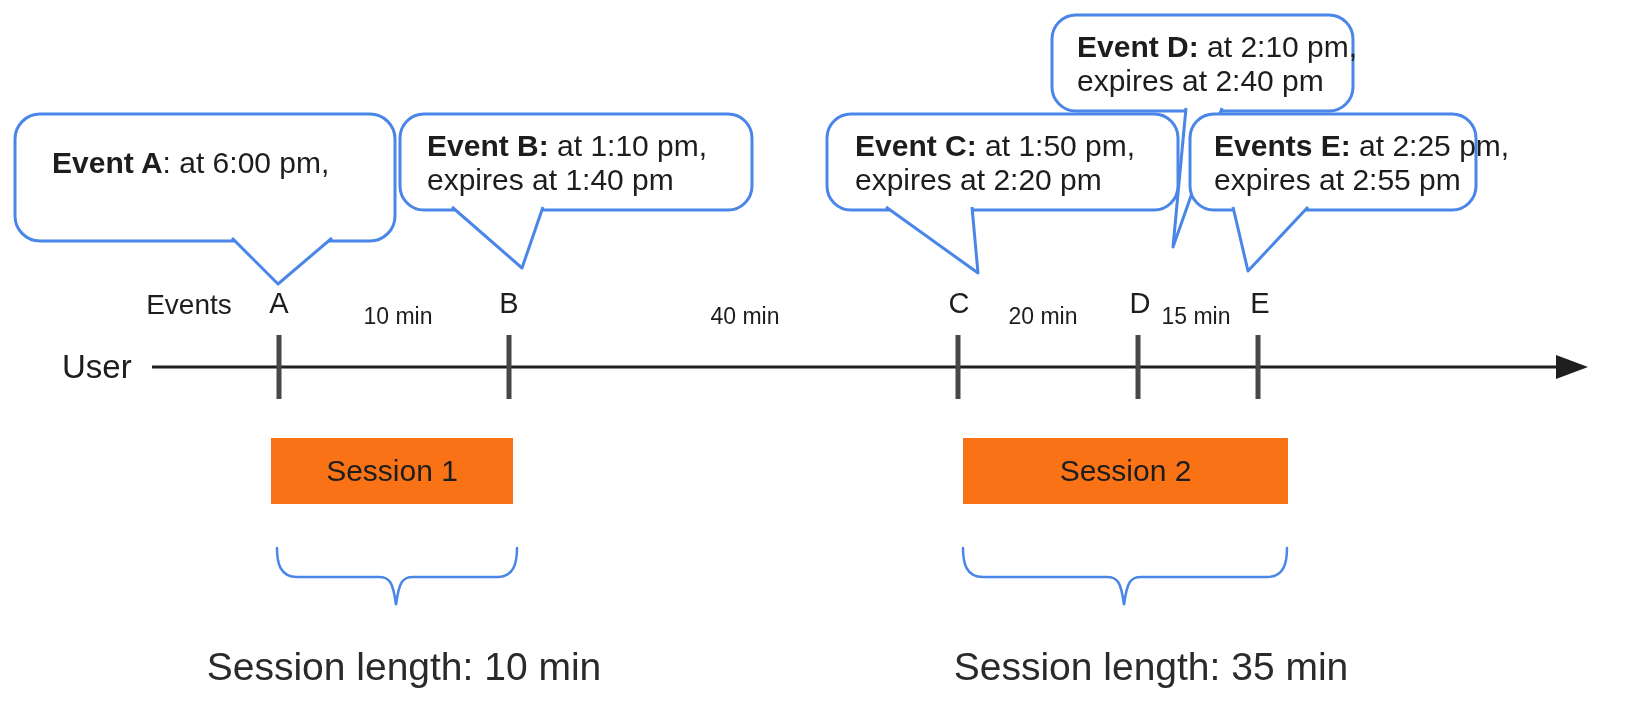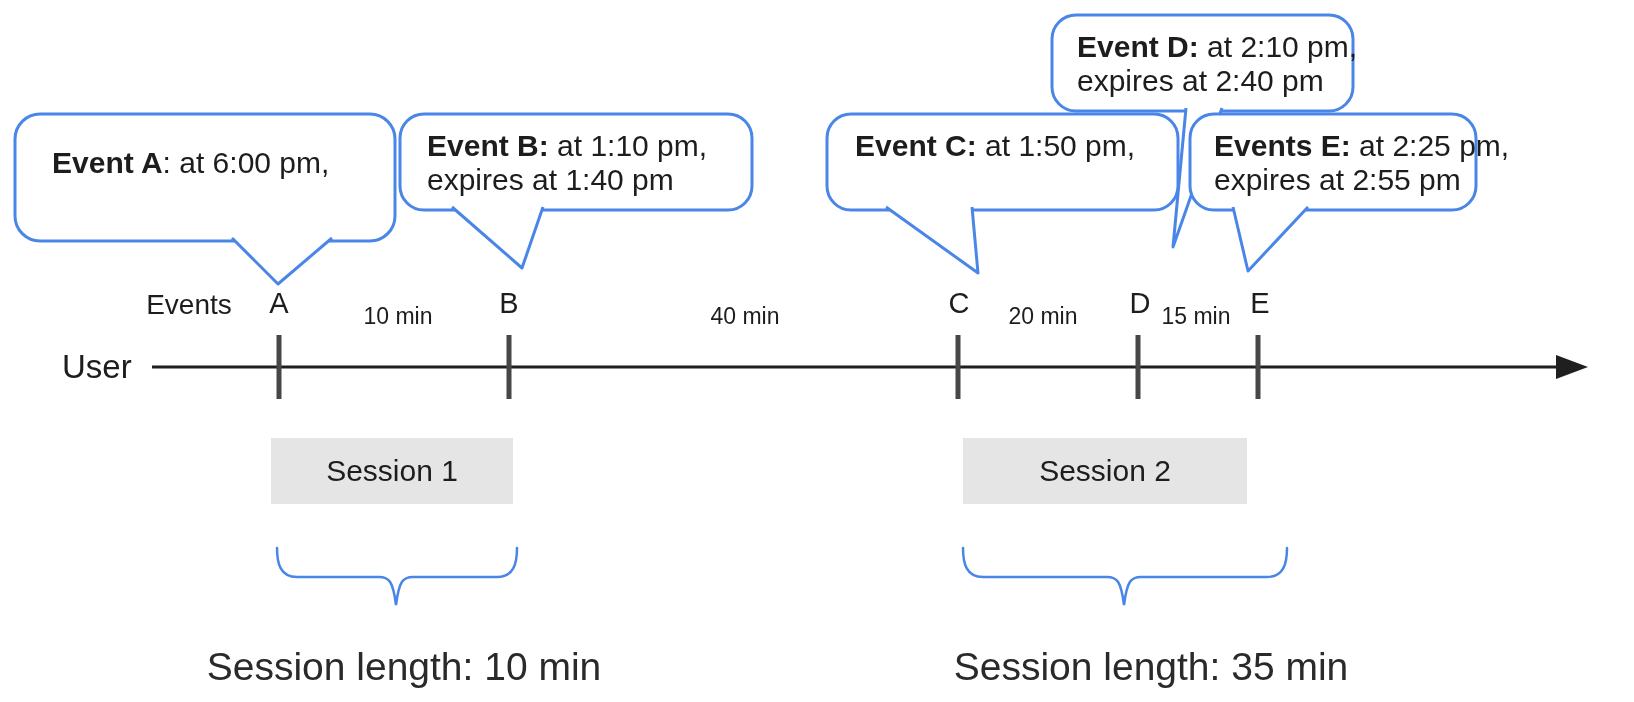--- a/index.html
+++ b/index.html
@@ -9,21 +9,21 @@
   }
   .canvas svg{position:absolute;left:0;top:0;}
   .abs{position:absolute;white-space:nowrap;}
   .bubble-text{position:absolute;font-size:30px;line-height:34px;}
   .bubble-text .b{font-weight:bold;}
   .mark{position:absolute;top:287px;transform:translateX(-50%);font-size:29px;}
   .interval{position:absolute;top:303px;transform:translateX(-50%);font-size:23px;}
   .events-label{position:absolute;top:289px;transform:translateX(-50%);font-size:28px;}
   .user-label{position:absolute;left:62px;top:348px;font-size:33px;}
   .session-box{
-    position:absolute;top:438px;height:66px;background:#e5e5e5;
+    position:absolute;top:438px;height:66px;background:#f97316;
     display:flex;align-items:center;justify-content:center;font-size:30px;
   }
   .length-label{position:absolute;top:645px;transform:translateX(-50%);font-size:39px;color:#2a2a2a;}
 </style>
 </head>
 <body>
 
 <div class="canvas">
 
   <svg width="1634" height="702" viewBox="0 0 1634 702">
@@ -59,20 +59,21 @@
 
   <div class="bubble-text" style="left:52px;top:146px">
     <div><span class="b">Event A</span><span>: at 6:00 pm,</span></div>
   </div>
   <div class="bubble-text" style="left:427px;top:129px">
     <div><span class="b">Event B:</span><span> at 1:10 pm,</span></div>
     <div>expires at 1:40 pm</div>
   </div>
   <div class="bubble-text" style="left:855px;top:129px">
     <div><span class="b">Event C:</span><span> at 1:50 pm,</span></div>
+    <div>expires at 2:20 pm</div>
   </div>
   <div class="bubble-text" style="left:1077px;top:30px">
     <div><span class="b">Event D:</span><span> at 2:10 pm,</span></div>
     <div>expires at 2:40 pm</div>
   </div>
   <div class="bubble-text" style="left:1214px;top:129px">
     <div><span class="b">Events E:</span><span> at 2:25 pm,</span></div>
     <div>expires at 2:55 pm</div>
   </div>
 
@@ -86,20 +87,20 @@
   <div class="mark abs" style="left:1260px">E</div>
 
   <div class="interval abs" style="left:398px">10 min</div>
   <div class="interval abs" style="left:745px">40 min</div>
   <div class="interval abs" style="left:1043px">20 min</div>
   <div class="interval abs" style="left:1196px">15 min</div>
 
   <div class="session-box" style="left:271px;width:242px">
     <span>Session 1</span>
   </div>
-  <div class="session-box" style="left:963px;width:284px">
+  <div class="session-box" style="left:963px;width:325px">
     <span>Session 2</span>
   </div>
 
   <div class="length-label abs" style="left:404px">Session length: 10 min</div>
   <div class="length-label abs" style="left:1151px">Session length: 35 min</div>
 
 </div>
 
 </body></html>

